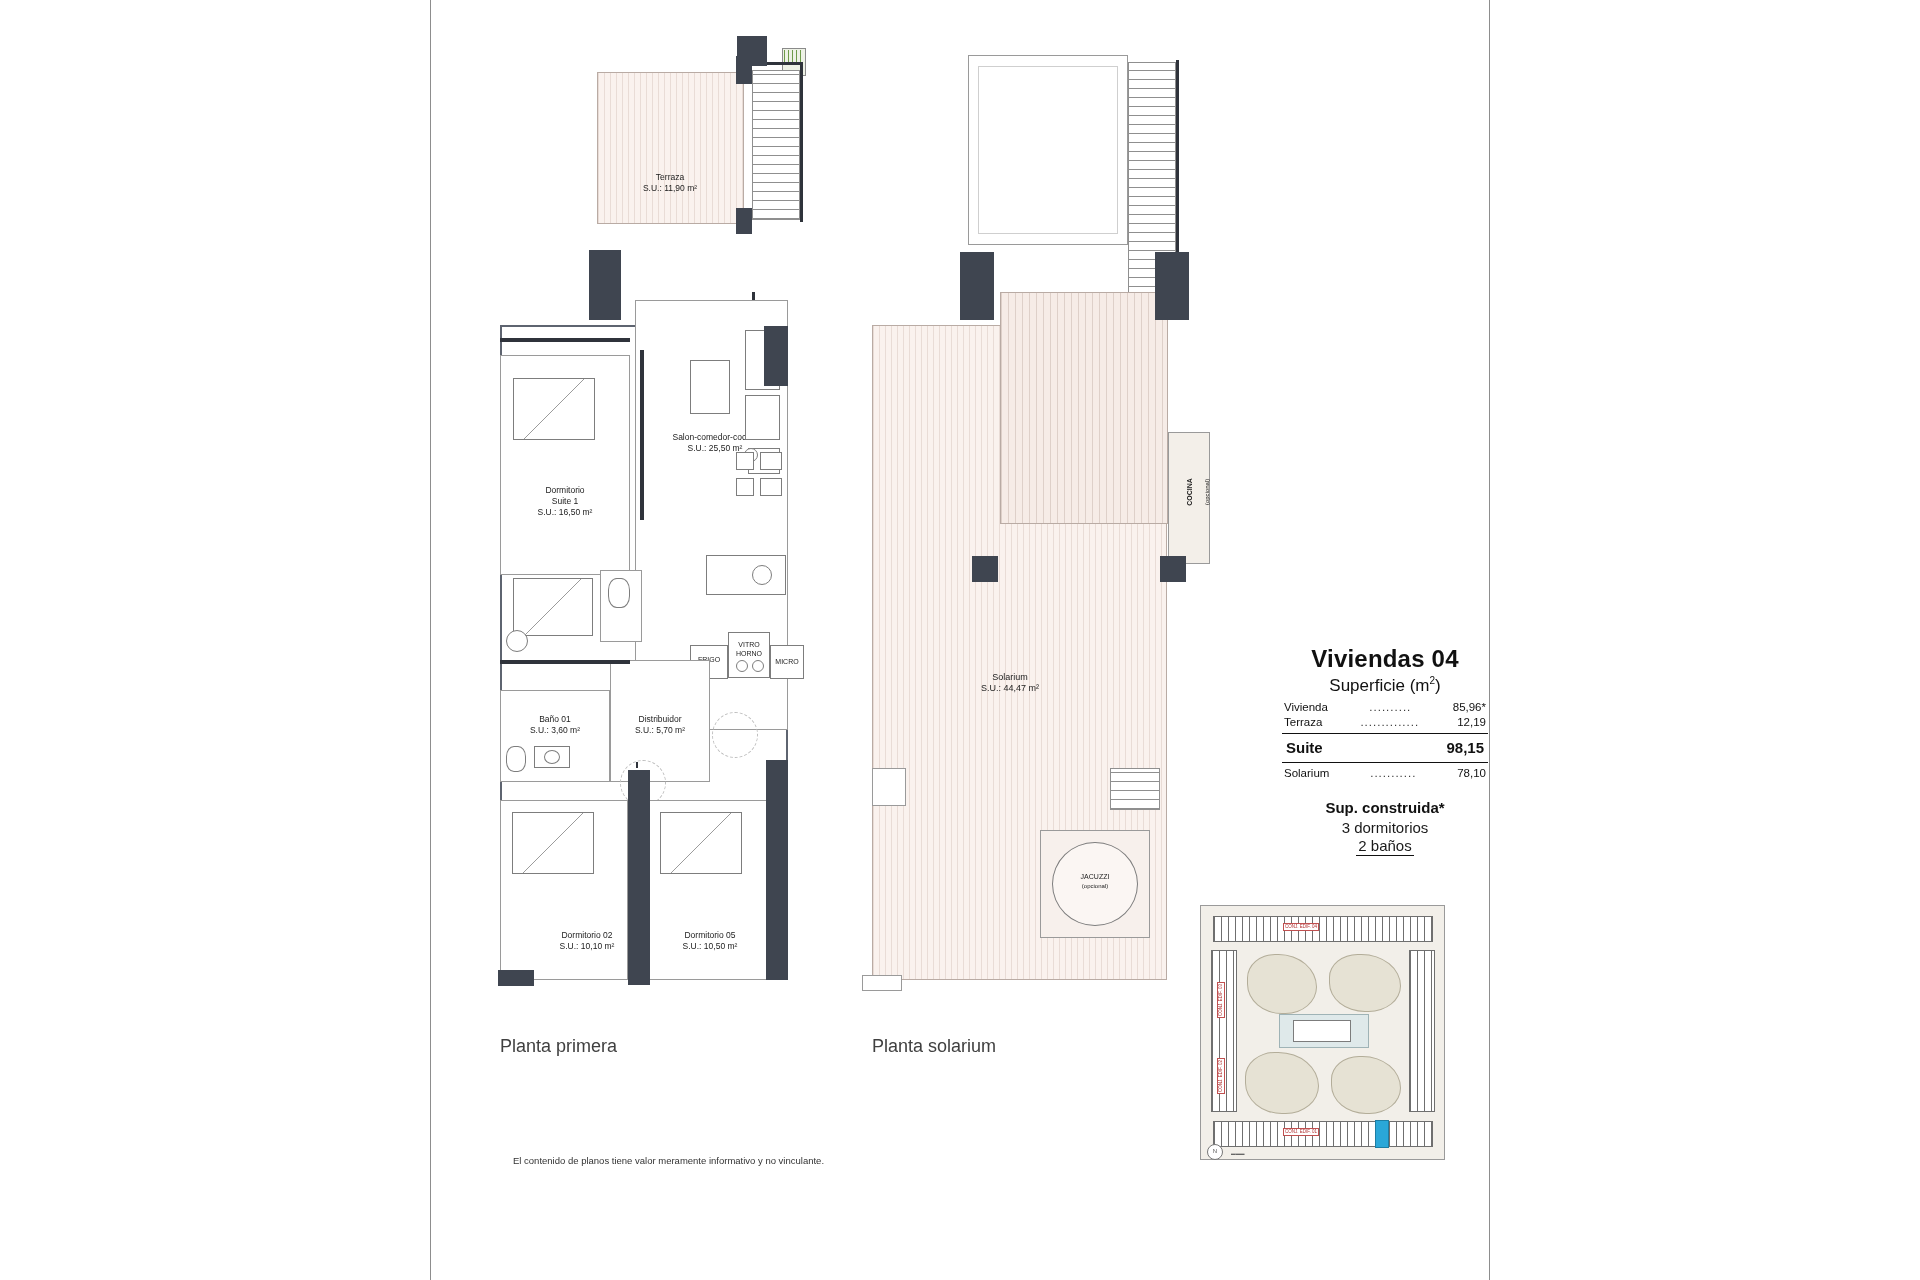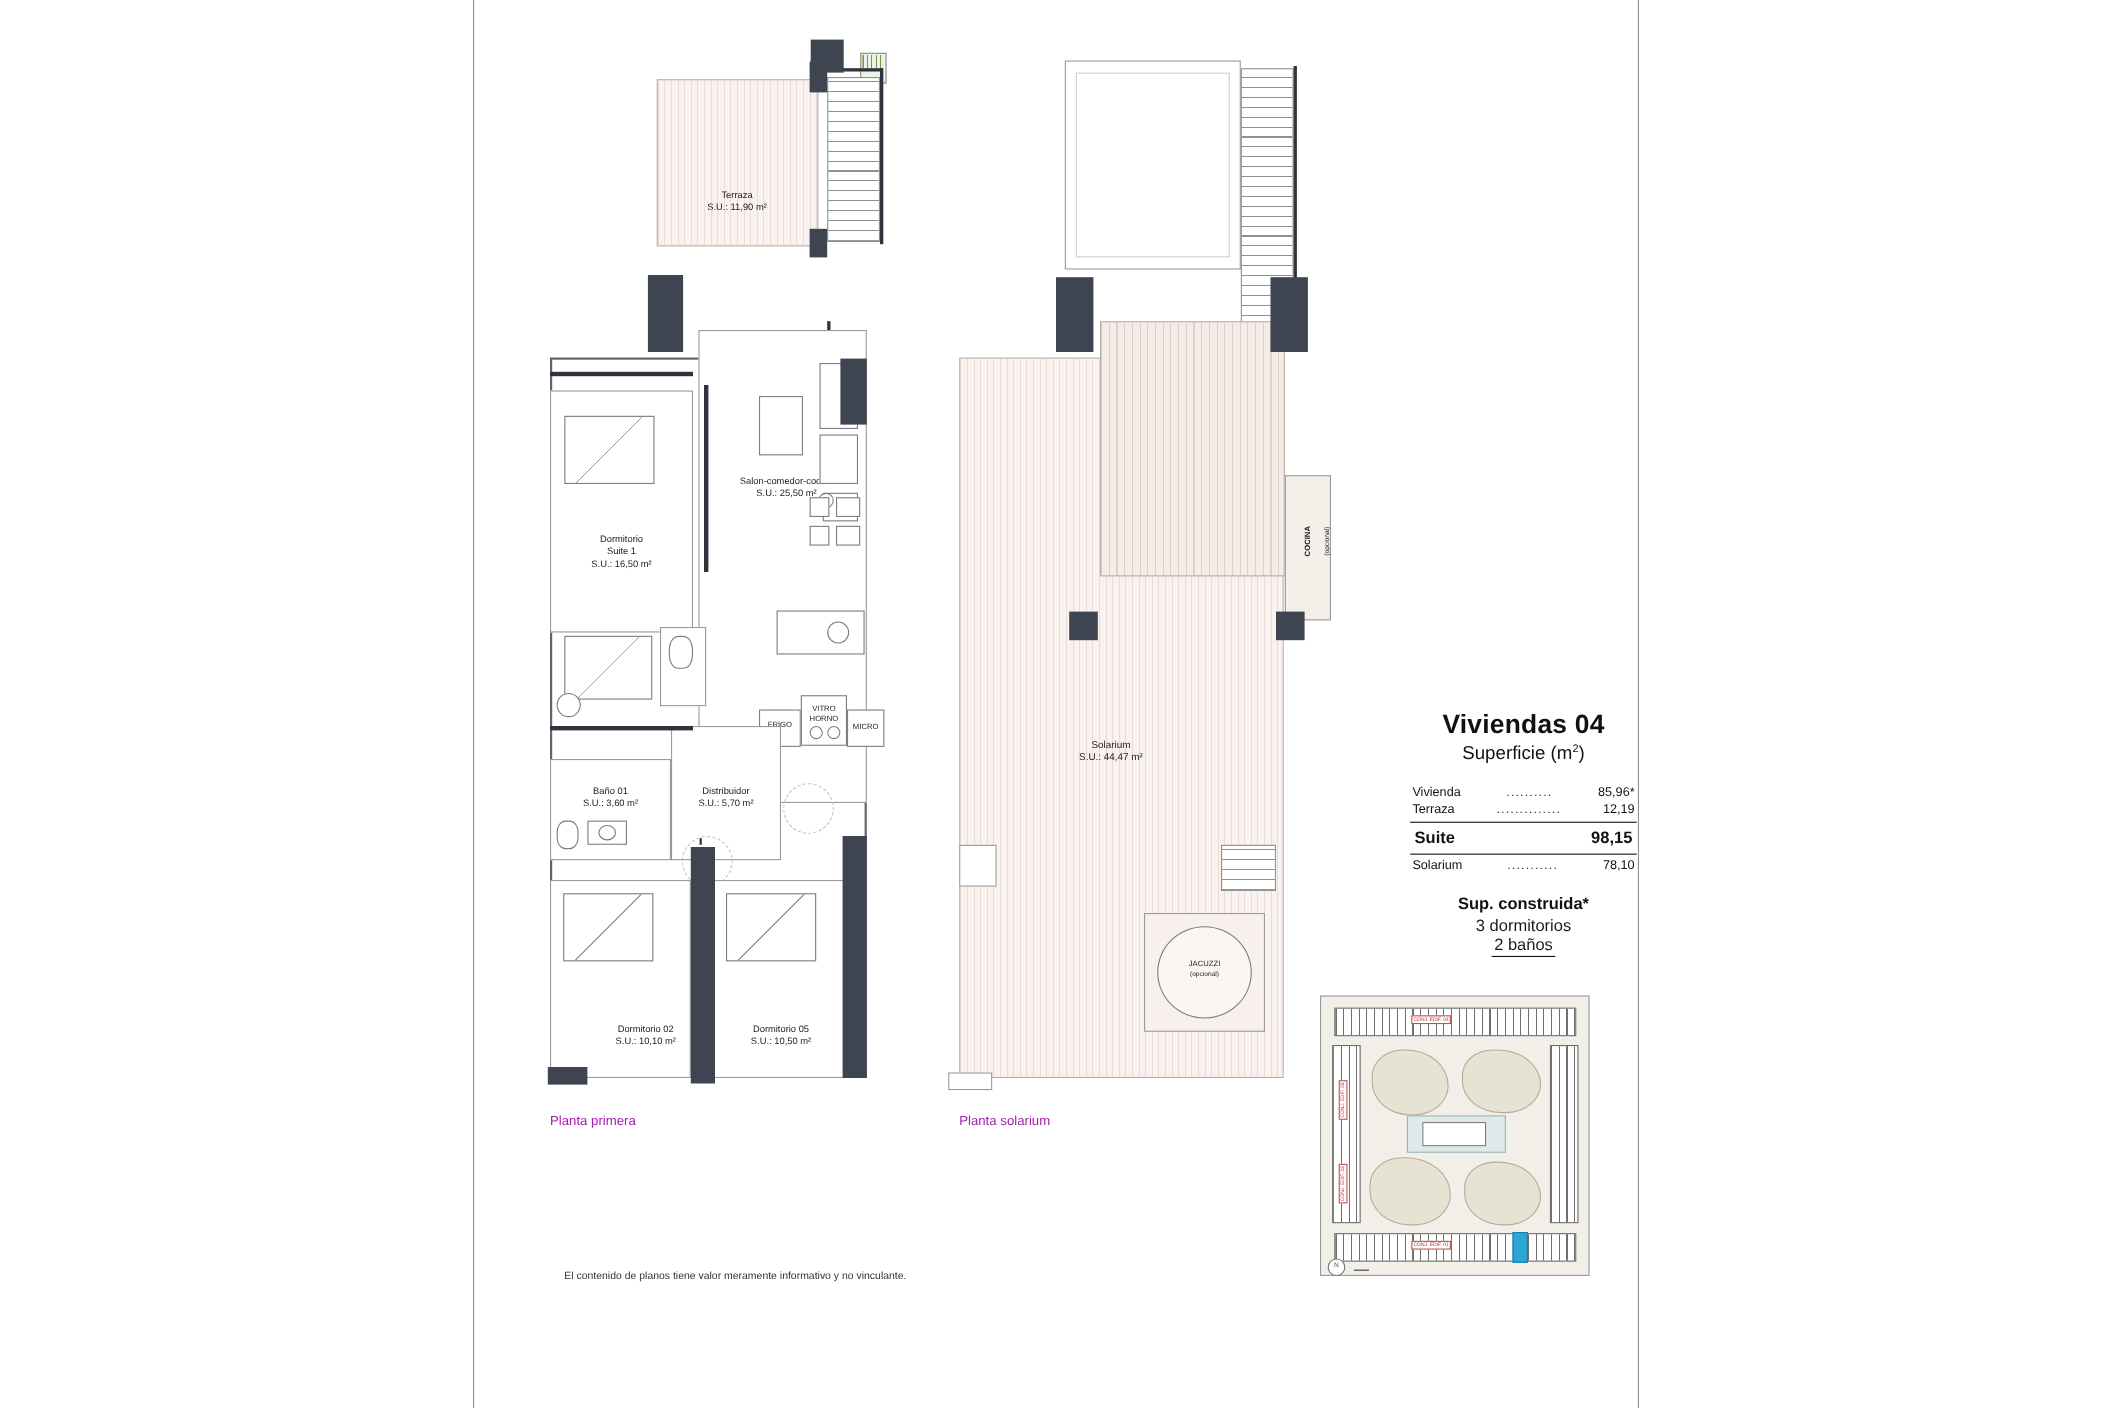--- a/index.html
+++ b/index.html
@@ -109,22 +109,23 @@
   .doorarc {
     position: absolute;
     border: 1px dashed #a9a9a9;
     border-radius: 50%;
     background: transparent;
   }
 
   
   .plan-title {
     position: absolute;
-    font-size: 12px;
-    color: #a21caf;
+    font-size: 18px;
+    color: #404040;
+    margin-top: 24px;
   }
   .footnote {
     position: absolute;
     font-size: 9.5px;
     color: #333;
   }
 
   
   #info {
     position: absolute;
@@ -139,21 +140,21 @@
     letter-spacing: .2px;
     color: #111;
   }
   #info .sup {
     font-size: 17px;
     margin-top: 2px;
     color: #111;
   }
   #info .sup sup { font-size: 10px; }
   #info .rows {
-    margin-top: 19px;
+    margin-top: 4px;
     font-size: 11.5px;
     color: #111;
   }
   #info .row {
     display: flex;
     justify-content: space-between;
     padding: 0 4px;
     line-height: 15px;
     white-space: nowrap;
   }

